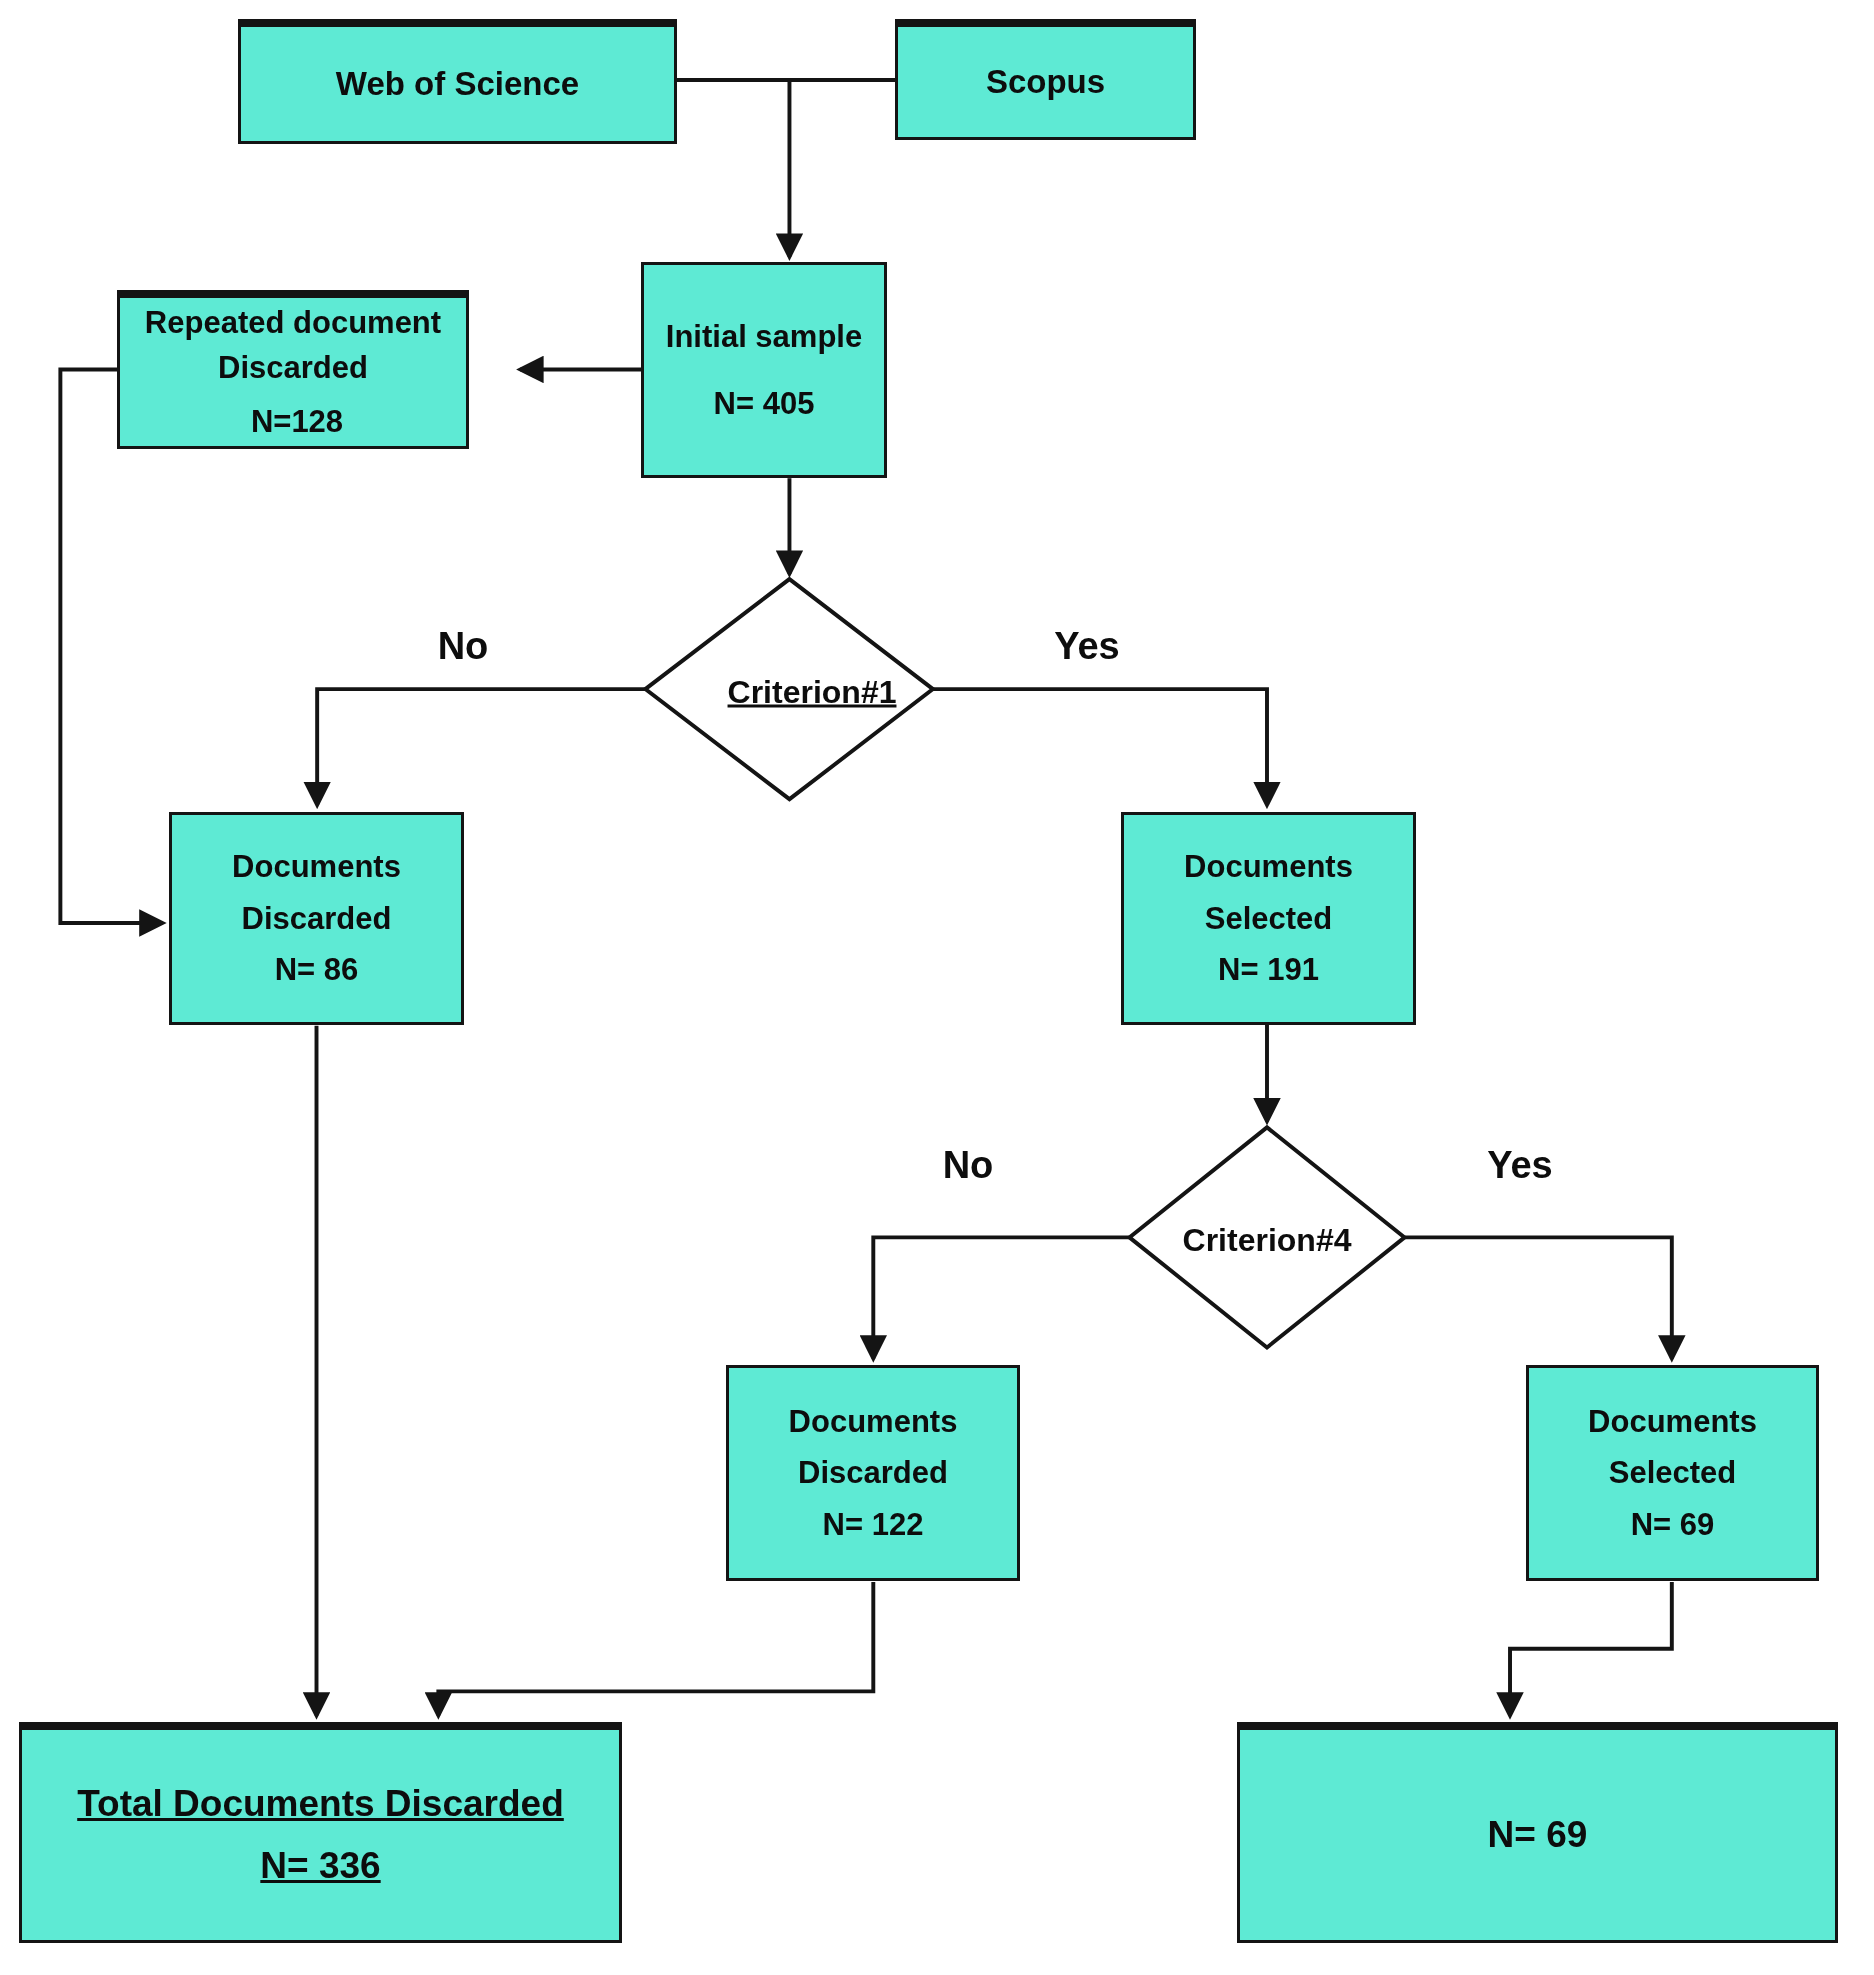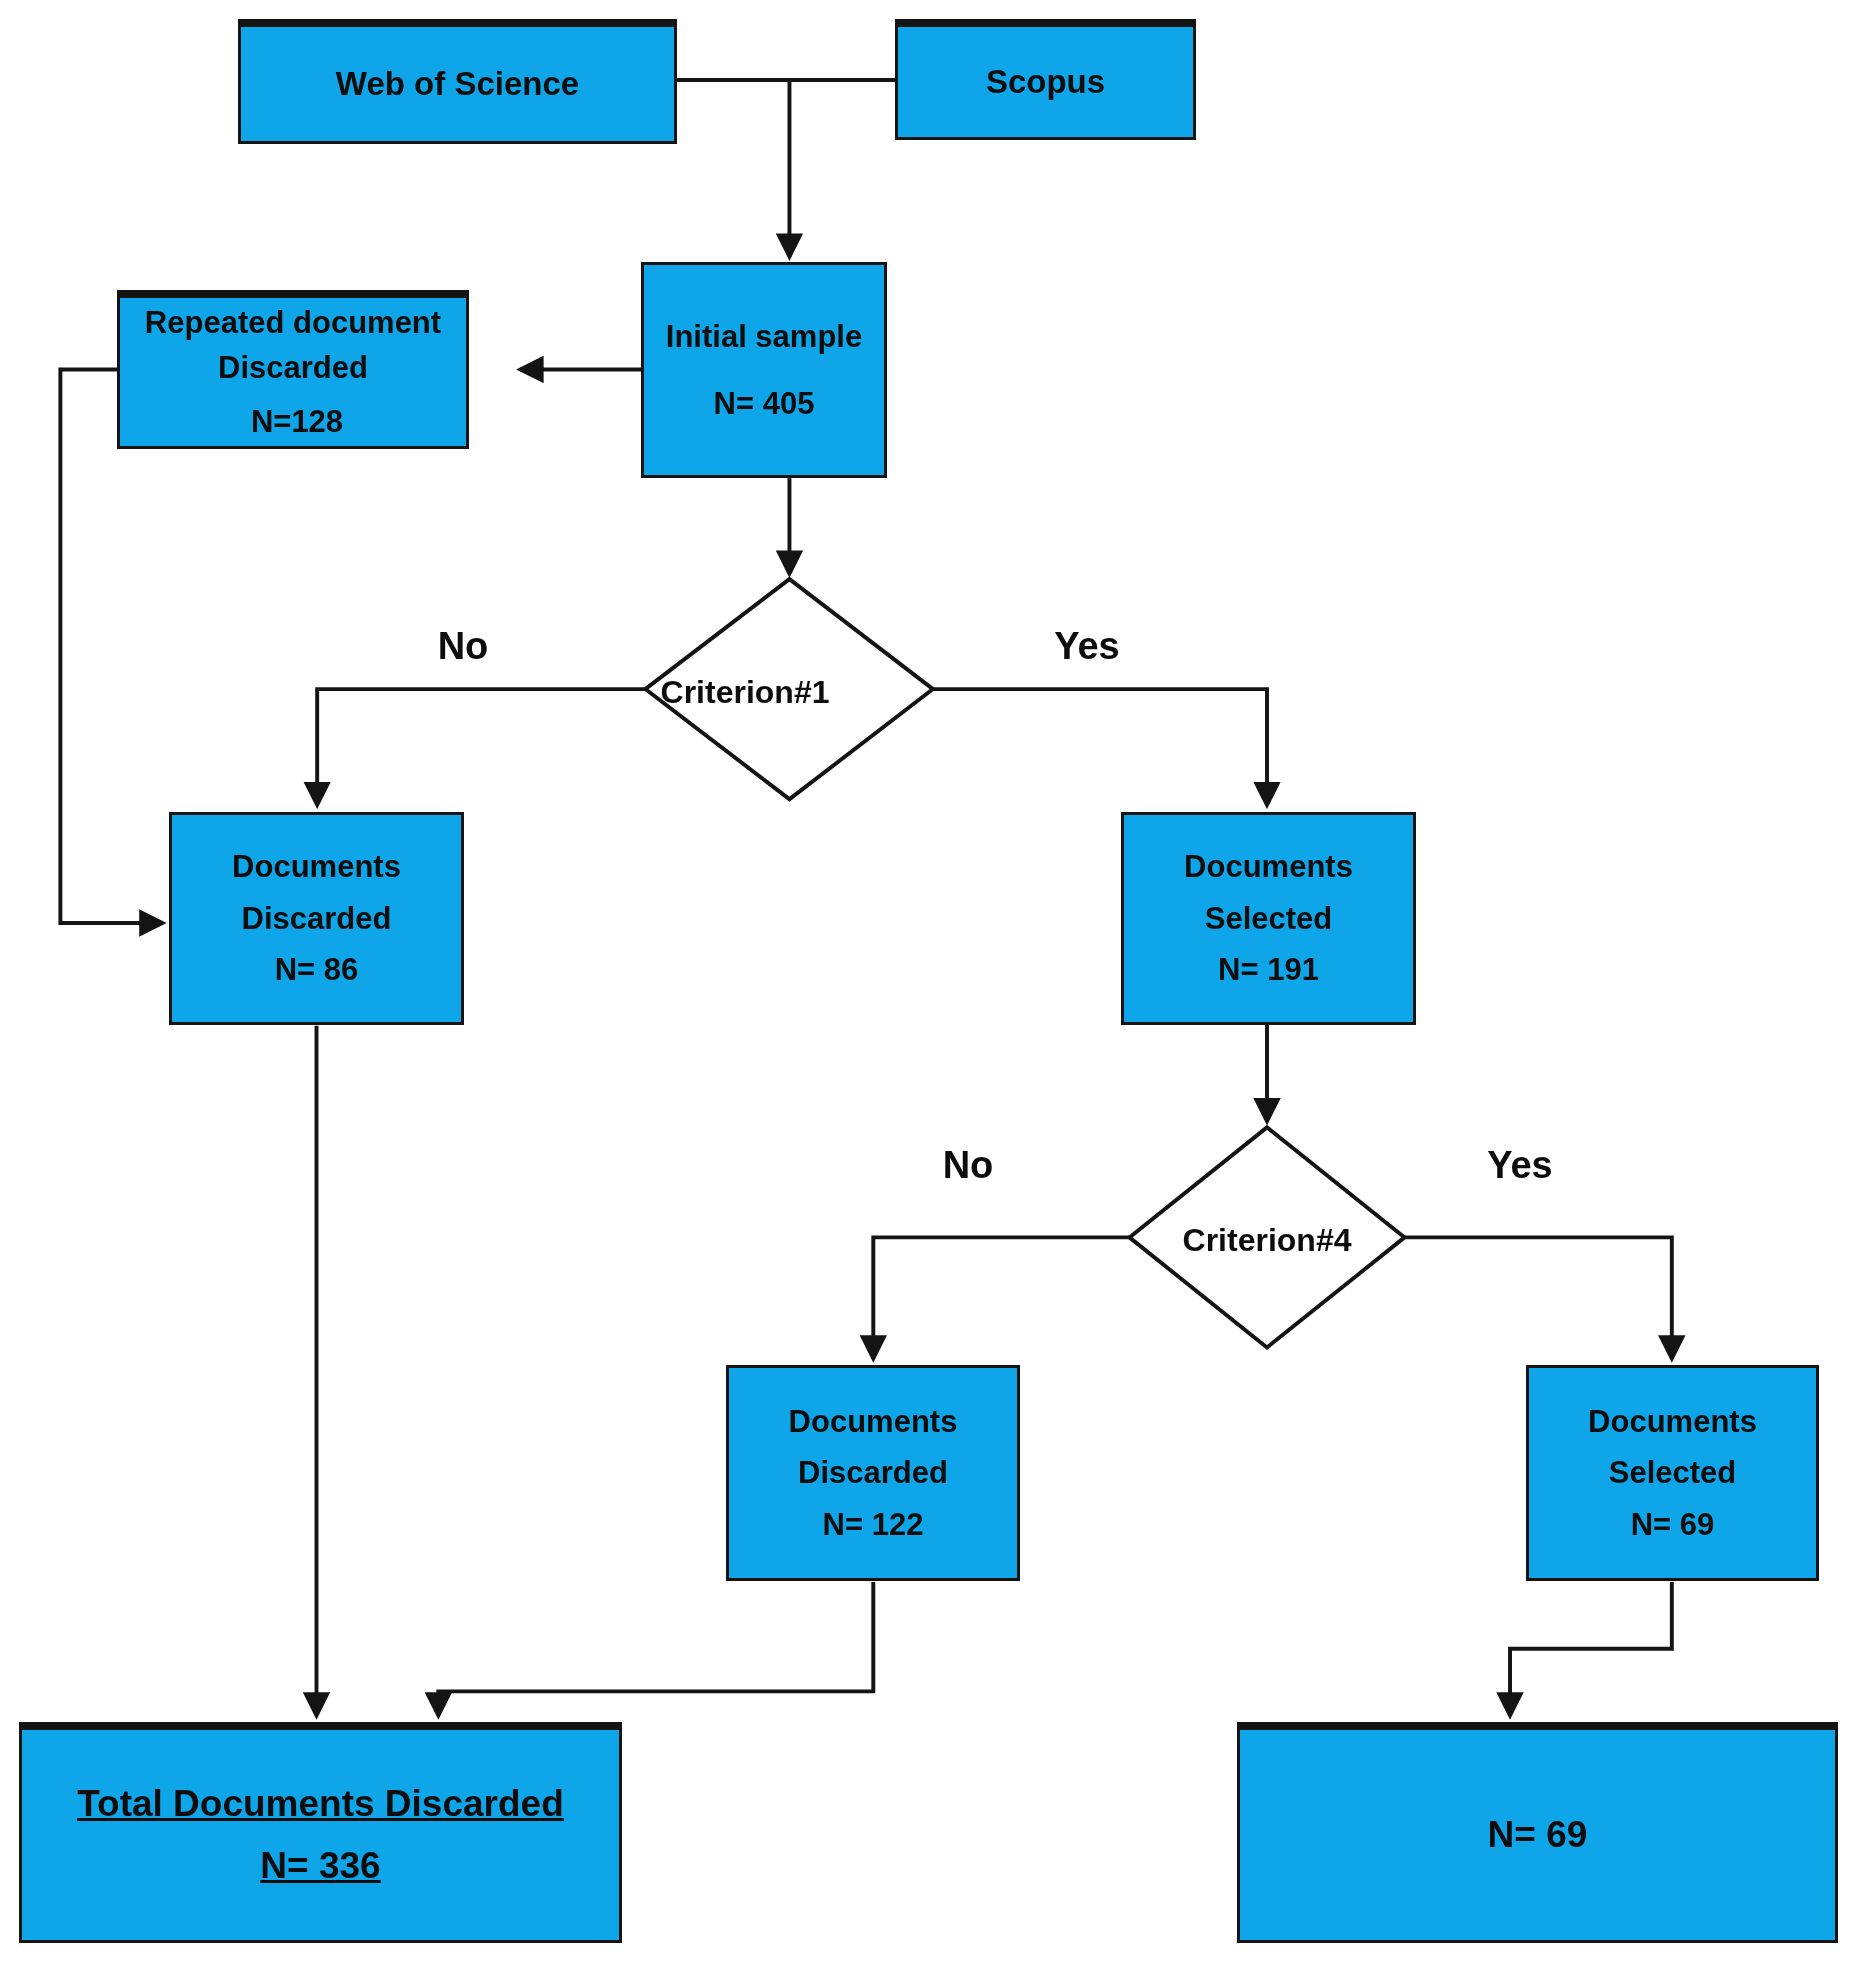--- a/index.html
+++ b/index.html
@@ -18,21 +18,21 @@
     overflow: hidden;
   }
   svg.wires {
     position: absolute;
     left: 0;
     top: 0;
   }
   .node {
     position: absolute;
     box-sizing: border-box;
-    background: #0ea5e9;
+    background: #5eead4;
     border: 3.9px solid #141414;
     display: flex;
     flex-direction: column;
     align-items: center;
     justify-content: center;
     text-align: right;
     row-gap: 15.7px;
   }
   .node.thick-top { border-top-width: 8.5px; }
   .node.gap-xl { row-gap: 31px; }
@@ -99,21 +99,21 @@
     <div class="lbl">Initial sample</div>
     <div class="lbl">N= 405</div>
   </div>
 
   <div class="node thick-top" style="left:117px; top:290px; width:352px; height:159px; row-gap:9.2px;">
     <div class="lbl">Repeated document</div>
     <div class="lbl">Discarded</div>
     <div class="lbl" style="margin-top:9.2px;margin-left:8px;">N=128</div>
   </div>
 
-  <div class="dlabel" style="left:745px; top:692px;">Criterion#1</div>
+  <div class="dlabel" style="left:812px; top:692px;text-decoration:underline;">Criterion#1</div>
 
   <div class="elabel" style="left:463px; top:646px;">No</div>
   <div class="elabel" style="left:1087px; top:646px;">Yes</div>
 
   <div class="node" style="left:169px; top:812px; width:295px; height:213px;">
     <div class="lbl">Documents</div>
     <div class="lbl">Discarded</div>
     <div class="lbl">N= 86</div>
   </div>
 

